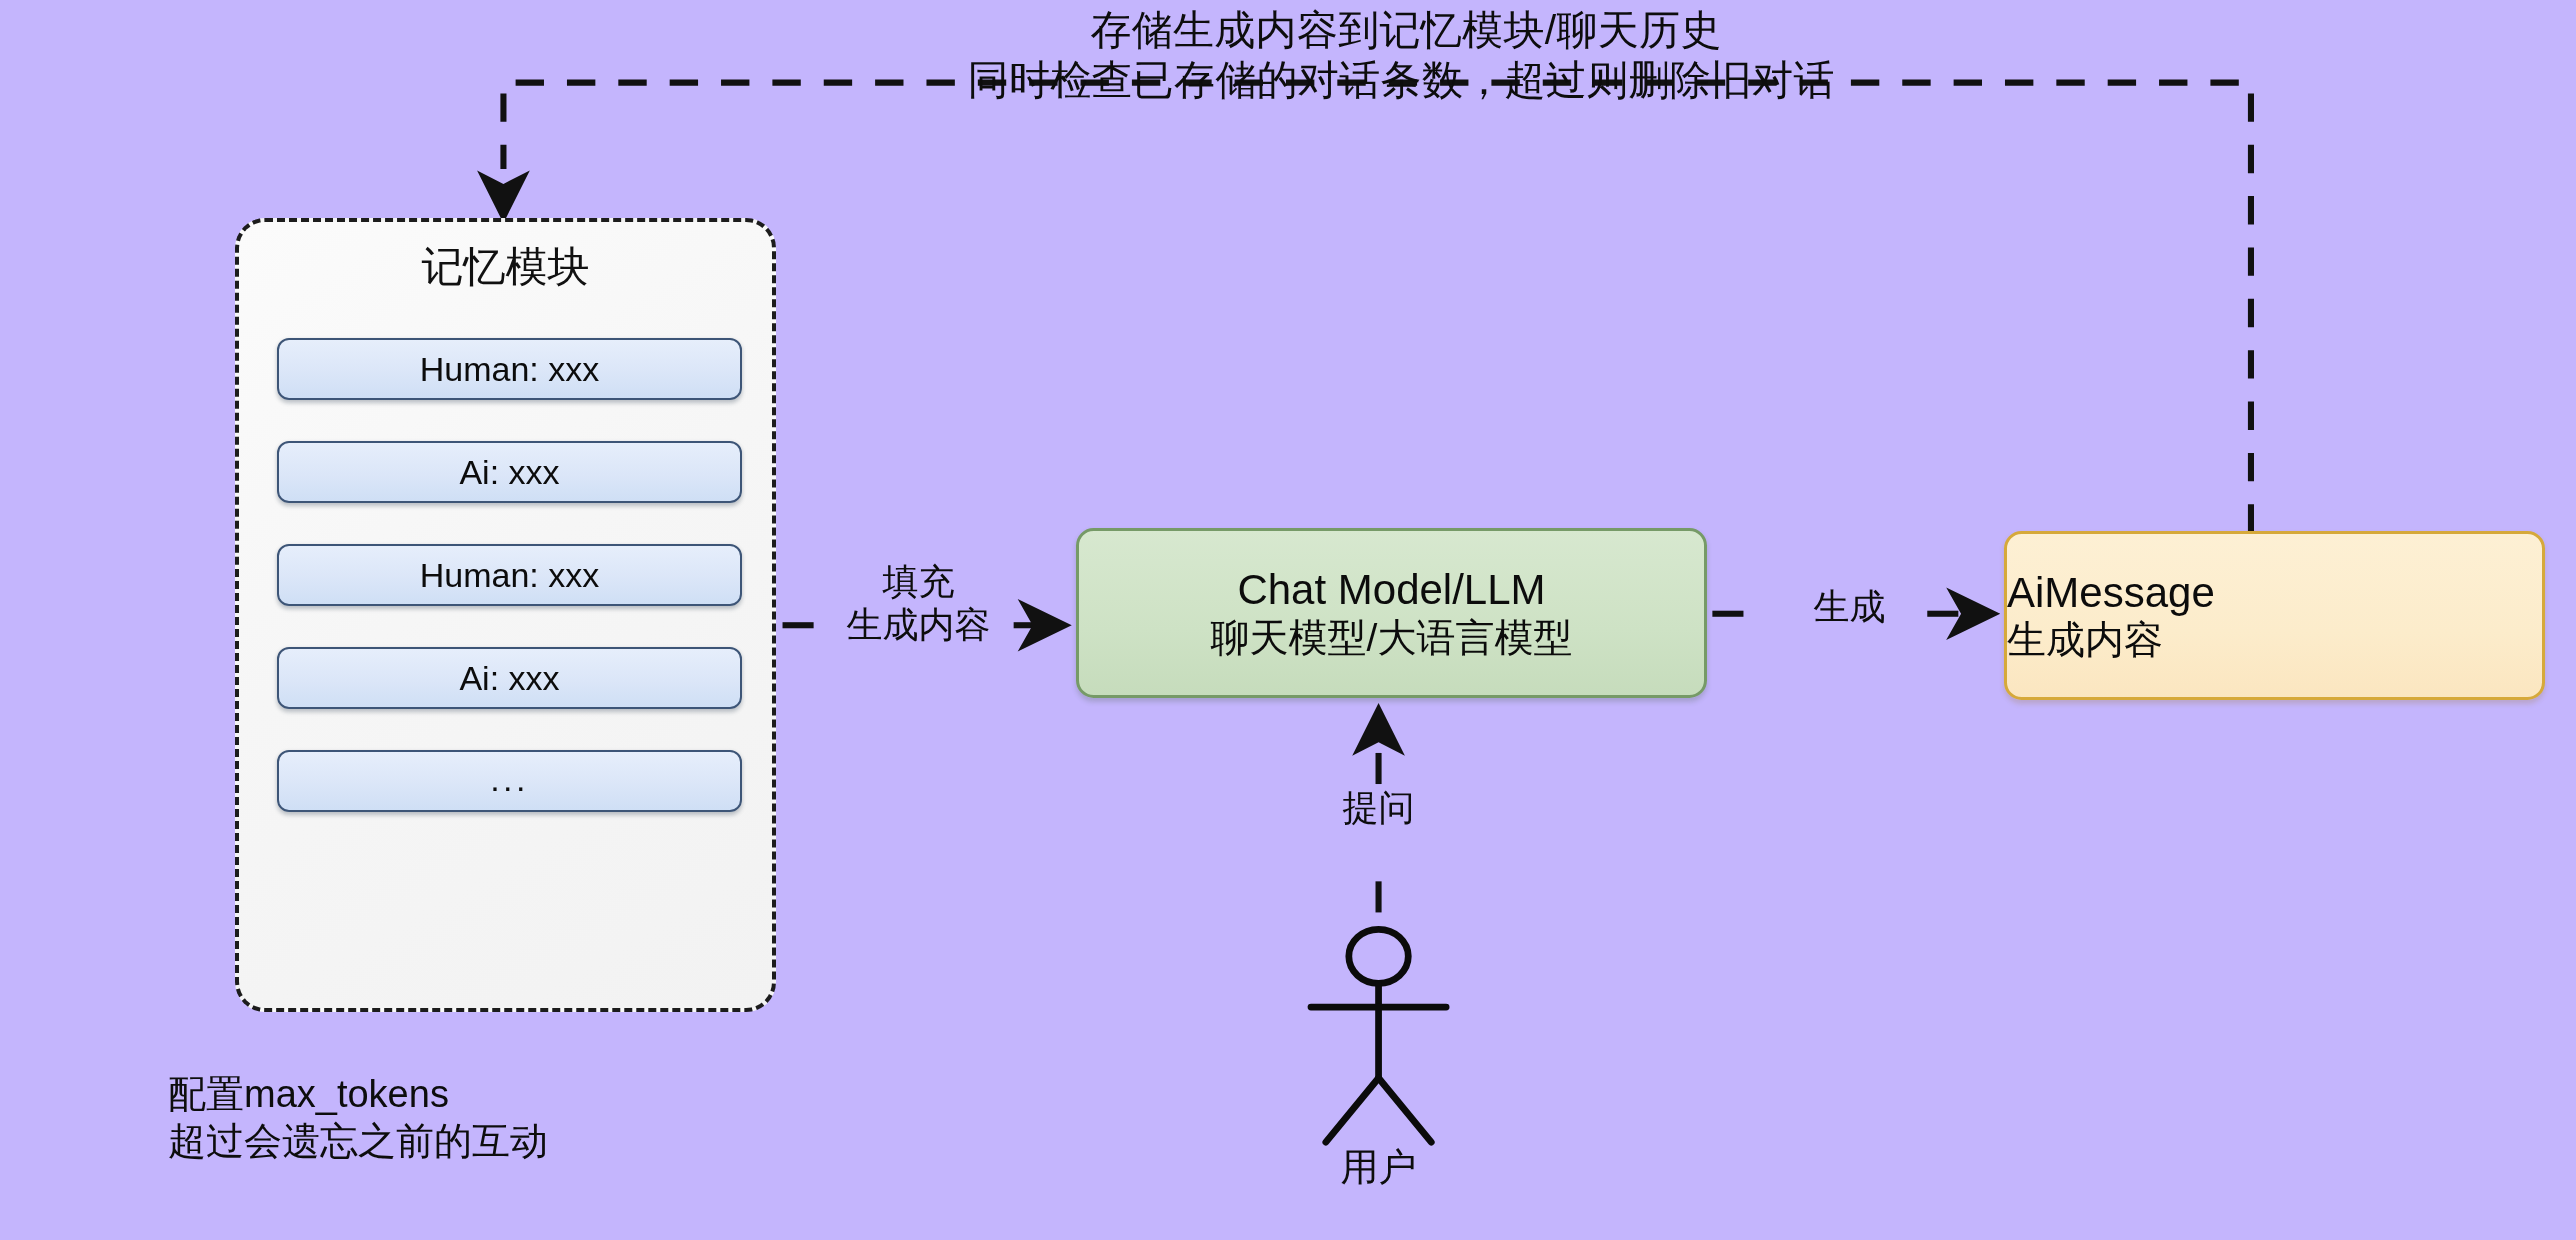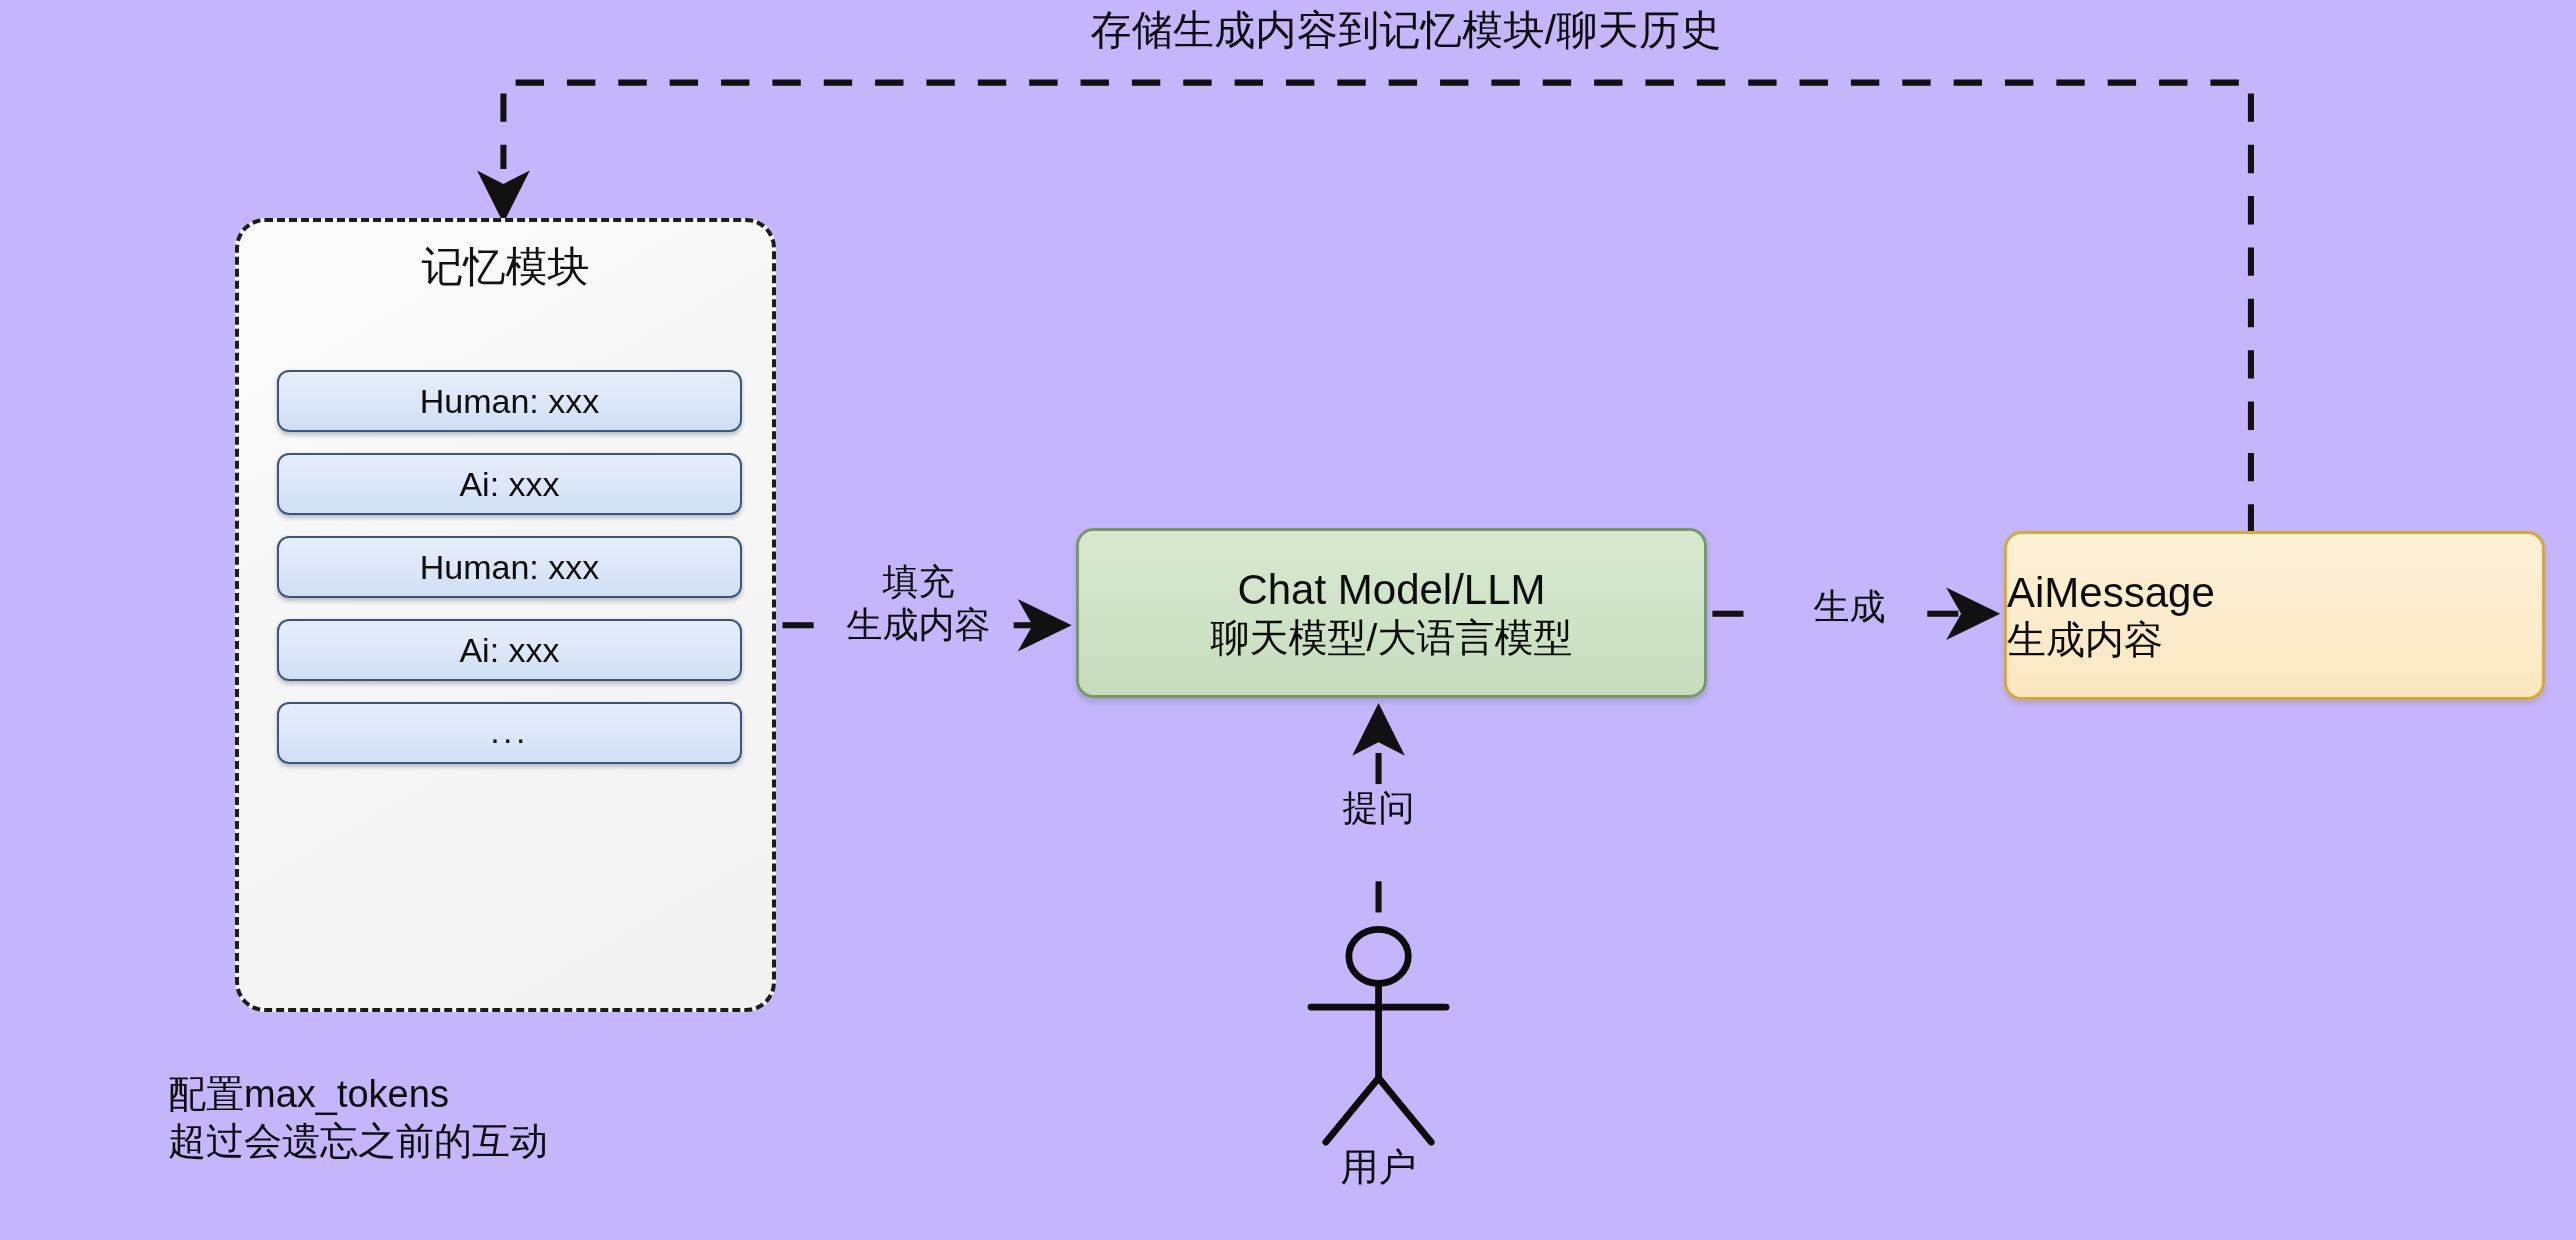--- a/index.html
+++ b/index.html
@@ -64,22 +64,21 @@
     line-height: 1.1;
     color: #111111;
   }
   #memory-list {
     position: absolute;
     left: 38px;
     top: 116px;
     width: 465px;
     display: flex;
     flex-direction: column;
-    gap: 21px;
-    margin-top: 32px;
+    gap: 41px;
   }
   .mem-item {
     height: 62px;
     border: 2.7px solid #3d5577;
     border-radius: 12px;
     background: linear-gradient(180deg, #e6eefb 0%, #dbe6f8 55%, #cfdff5 100%);
     box-shadow: 0 2.7px 4px rgba(30,45,70,0.28);
     display: flex;
     align-items: center;
     justify-content: center;
@@ -222,20 +221,21 @@
       <ellipse cx="2040" cy="1415" rx="44" ry="40"></ellipse>
       <line x1="2040" y1="1455" x2="2040" y2="1595"></line>
       <line x1="1940" y1="1490" x2="2140" y2="1490"></line>
       <line x1="2040" y1="1595" x2="1962" y2="1690"></line>
       <line x1="2040" y1="1595" x2="2118" y2="1690"></line>
     </g>
   </svg>
 
   <div class="abs" id="loop-caption">
     <span class="line line1">存储生成内容到记忆模块/聊天历史</span>
+    <span class="line line2">同时检查已存储的对话条数，超过则删除旧对话</span>
   </div>
 
   <div class="abs" id="memory-module">
     <div id="memory-title">记忆模块</div>
 
     <div id="memory-list">
       <div class="mem-item">
         <span>Human: xxx</span>
       </div>
       <div class="mem-item">

